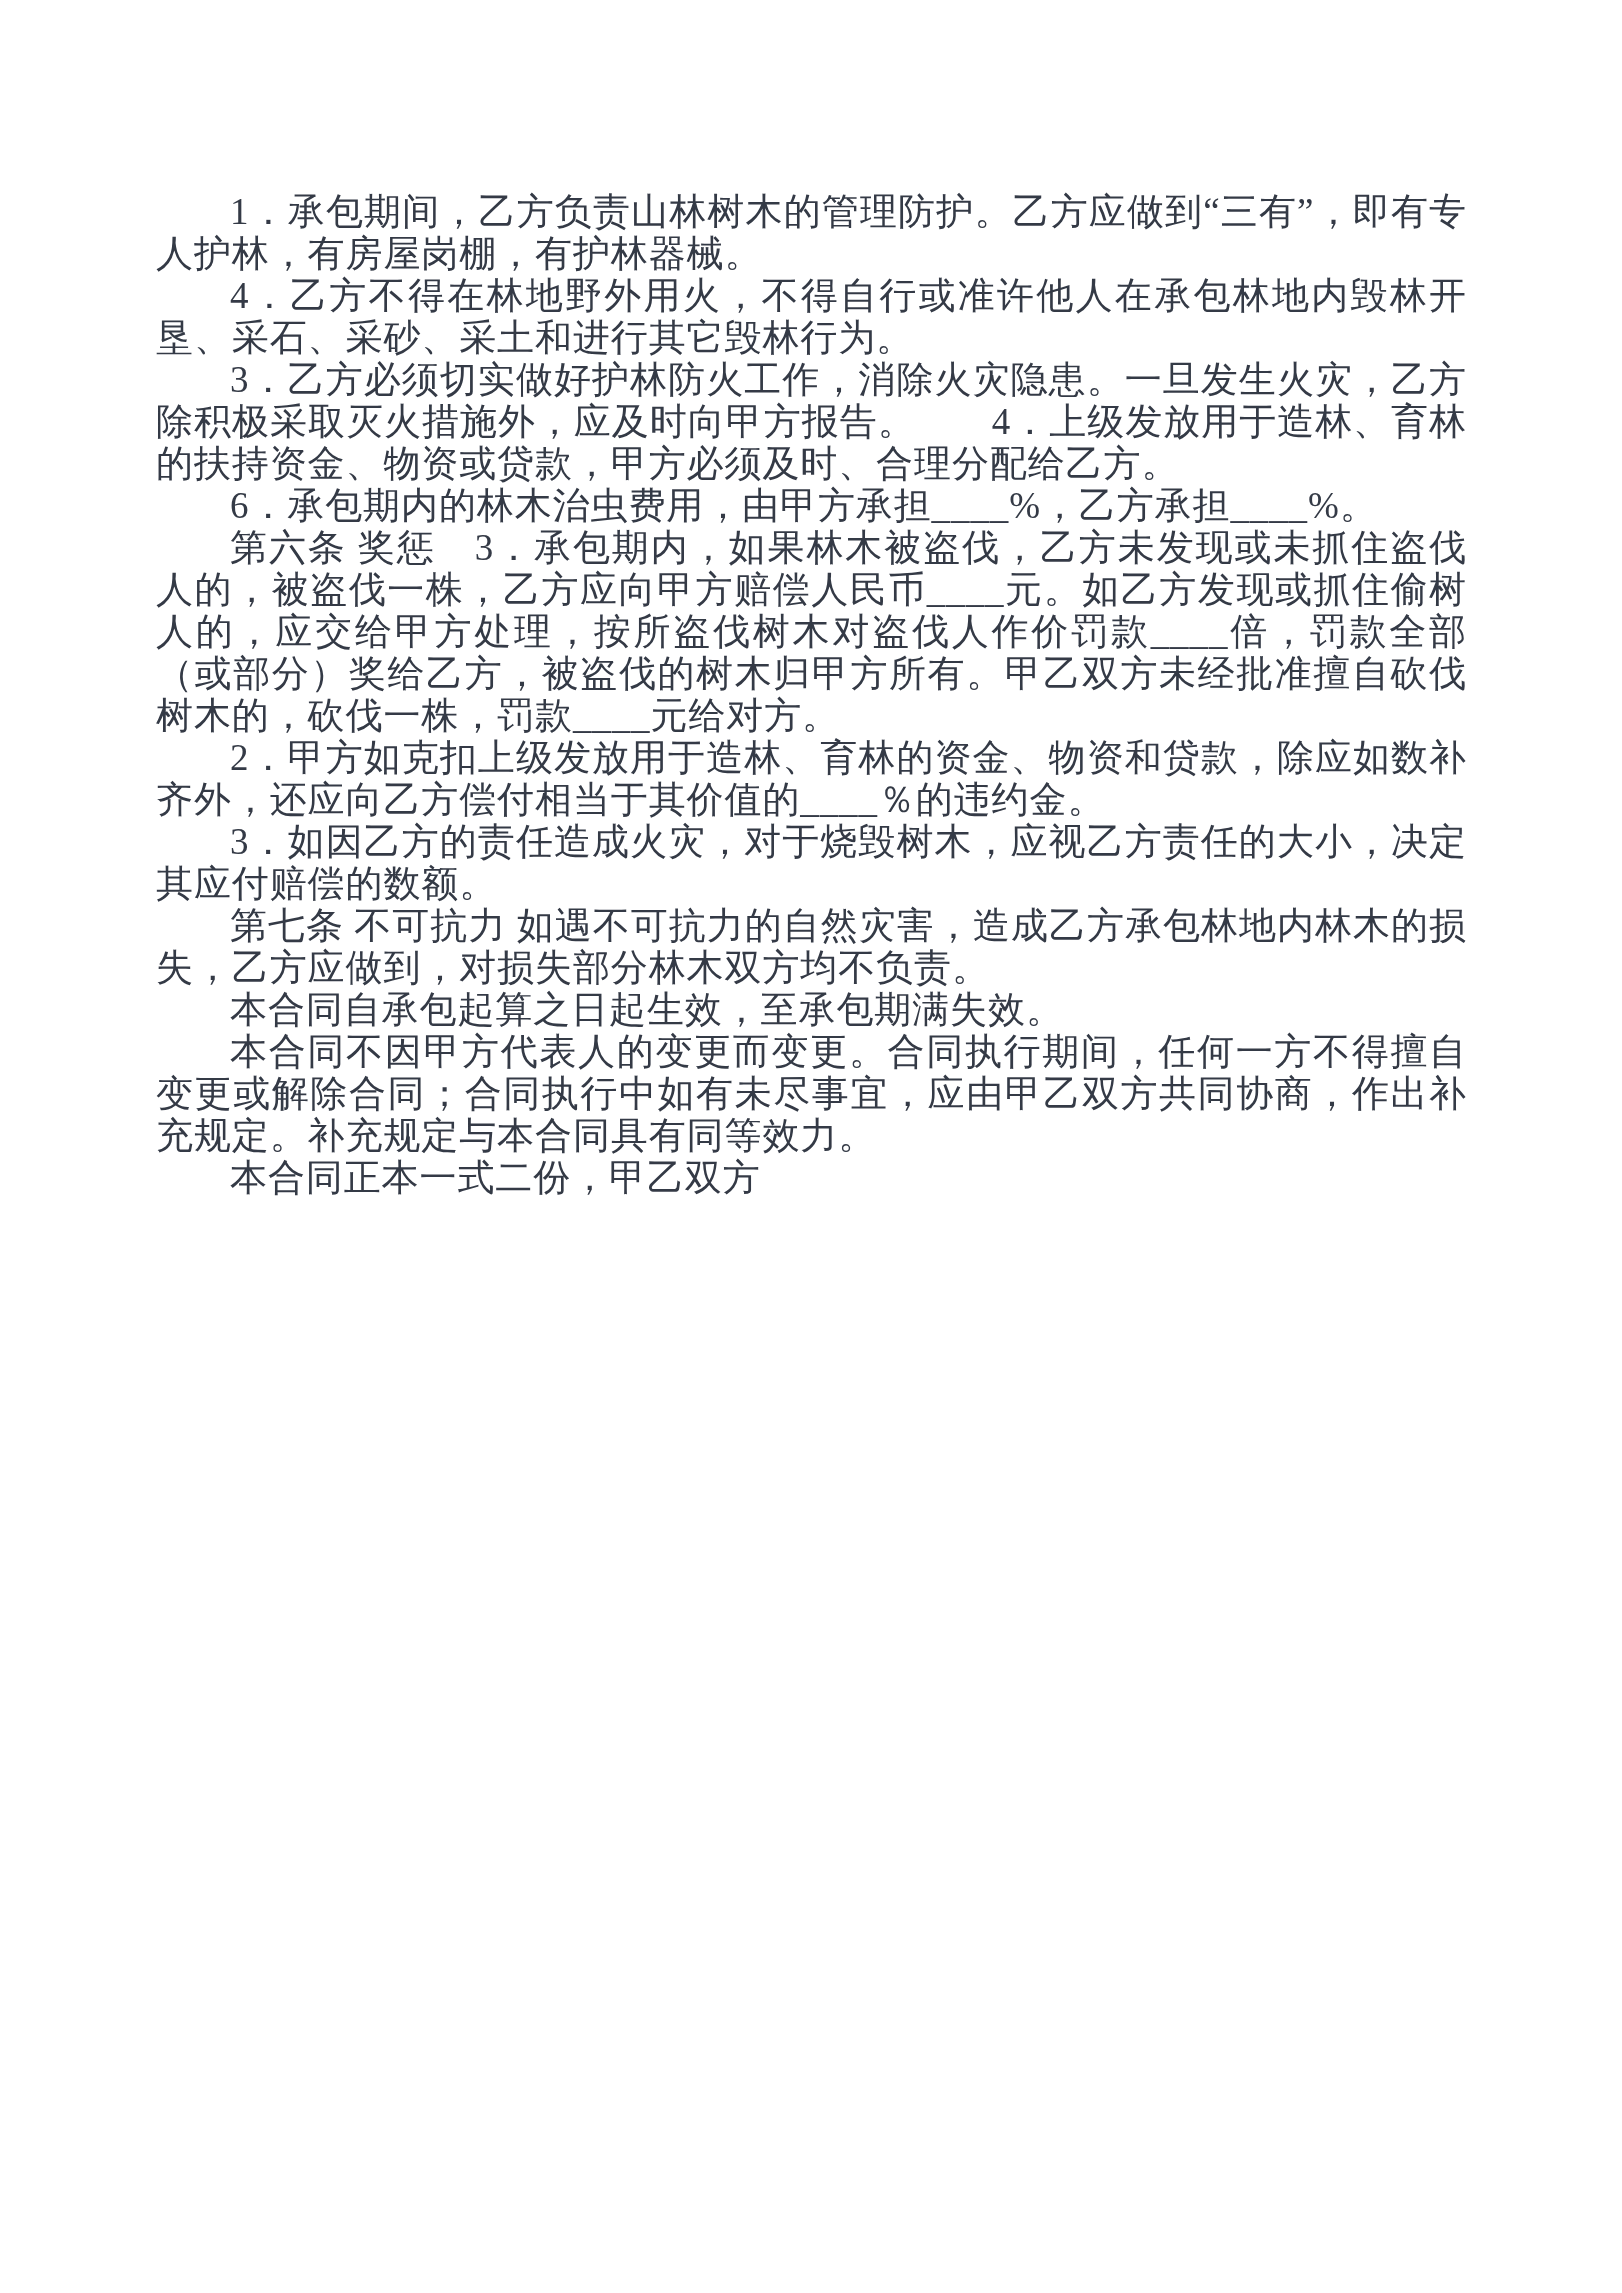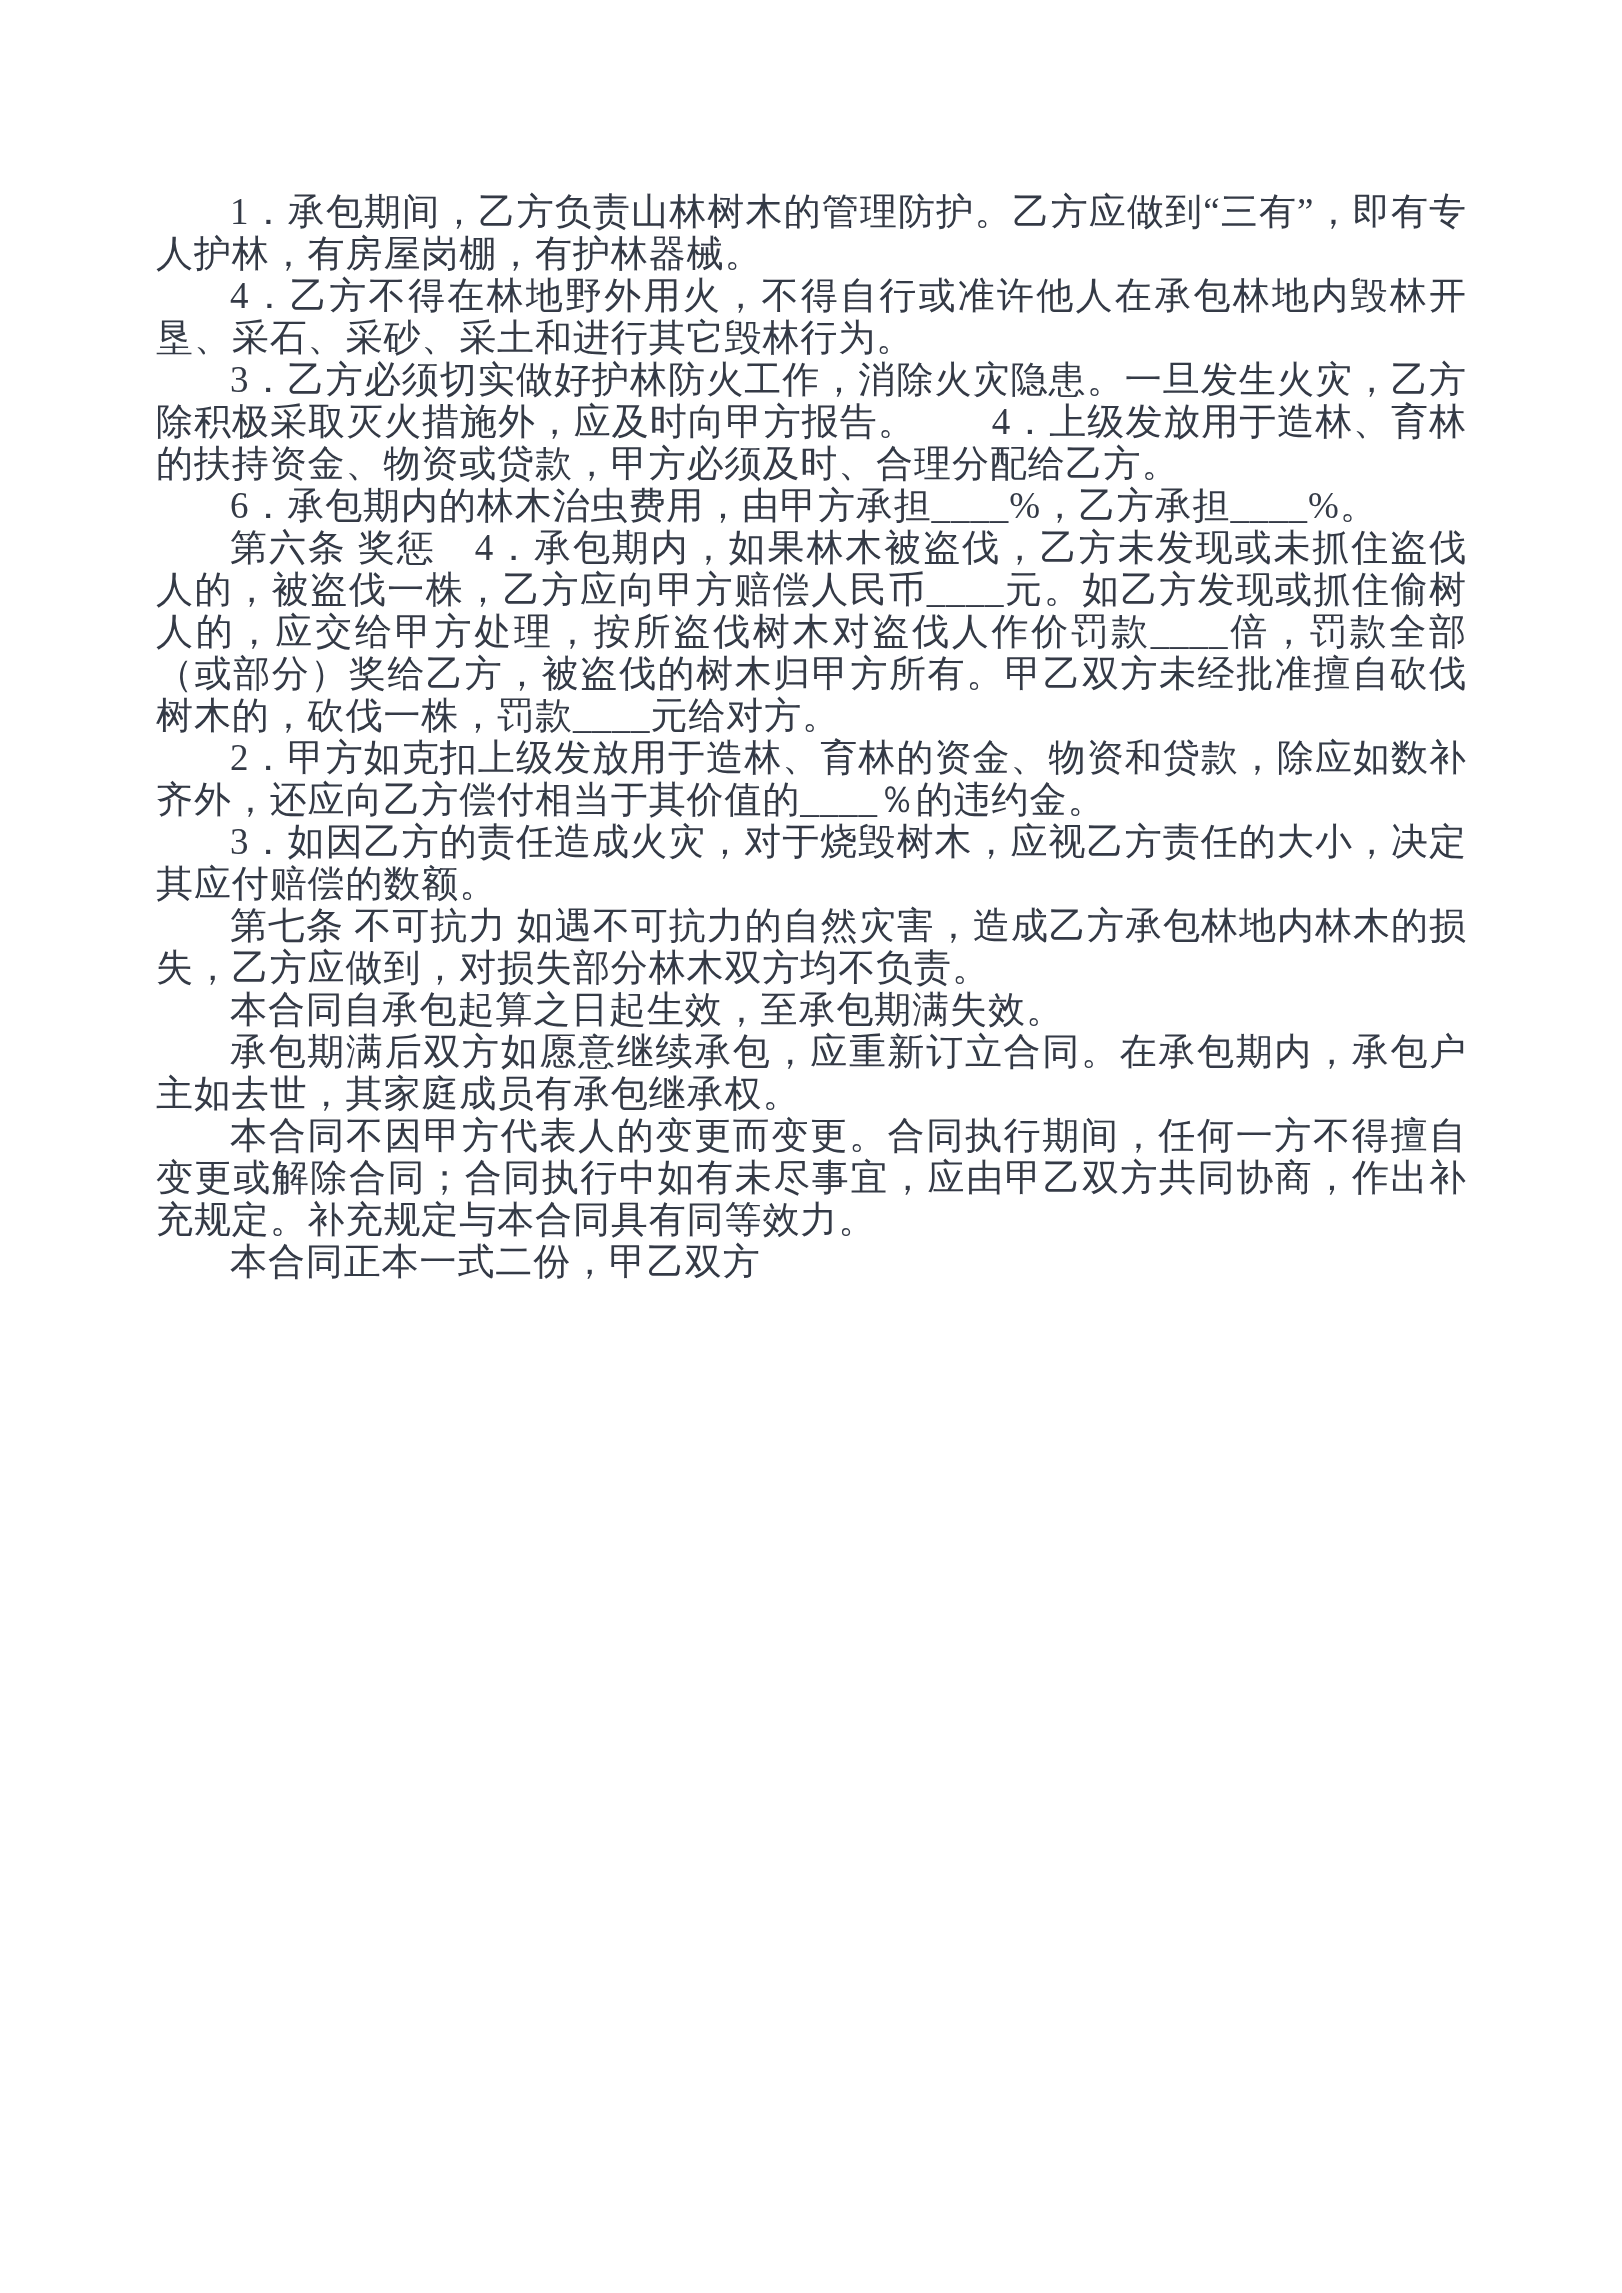--- a/index.html
+++ b/index.html
@@ -35,23 +35,22 @@
 </style>
 </head>
 <body>
 
 <div class="page">
   <div class="content">
     <p>1．承包期间，乙方负责山林树木的管理防护。乙方应做到“三有”，即有专人护林，有房屋岗棚，有护林器械。</p>
     <p>4．乙方不得在林地野外用火，不得自行或准许他人在承包林地内毁林开垦、采石、采砂、采土和进行其它毁林行为。</p>
     <p>3．乙方必须切实做好护林防火工作，消除火灾隐患。一旦发生火灾，乙方除积极采取灭火措施外，应及时向甲方报告。　　4．上级发放用于造林、育林的扶持资金、物资或贷款，甲方必须及时、合理分配给乙方。</p>
     <p>6．承包期内的林木治虫费用，由甲方承担____%，乙方承担____%。</p>
-    <p>第六条 奖惩　4．承包期内，如果林木被盗伐，乙方未发现或未抓住盗伐人的，被盗伐一株，乙方应向甲方赔偿人民币____元。如乙方发现或抓住偷树人的，应交给甲方处理，按所盗伐树木对盗伐人作价罚款____倍，罚款全部（或部分）奖给乙方，被盗伐的树木归甲方所有。甲乙双方未经批准擅自砍伐树木的，砍伐一株，罚款____元给对方。</p>
+    <p>第六条 奖惩　3．承包期内，如果林木被盗伐，乙方未发现或未抓住盗伐人的，被盗伐一株，乙方应向甲方赔偿人民币____元。如乙方发现或抓住偷树人的，应交给甲方处理，按所盗伐树木对盗伐人作价罚款____倍，罚款全部（或部分）奖给乙方，被盗伐的树木归甲方所有。甲乙双方未经批准擅自砍伐树木的，砍伐一株，罚款____元给对方。</p>
     <p>2．甲方如克扣上级发放用于造林、育林的资金、物资和贷款，除应如数补齐外，还应向乙方偿付相当于其价值的____％的违约金。</p>
     <p>3．如因乙方的责任造成火灾，对于烧毁树木，应视乙方责任的大小，决定其应付赔偿的数额。</p>
     <p>第七条 不可抗力 如遇不可抗力的自然灾害，造成乙方承包林地内林木的损失，乙方应做到，对损失部分林木双方均不负责。</p>
     <p>本合同自承包起算之日起生效，至承包期满失效。</p>
-    <p>承包期满后双方如愿意继续承包，应重新订立合同。在承包期内，承包户主如去世，其家庭成员有承包继承权。</p>
     <p>本合同不因甲方代表人的变更而变更。合同执行期间，任何一方不得擅自变更或解除合同；合同执行中如有未尽事宜，应由甲乙双方共同协商，作出补充规定。补充规定与本合同具有同等效力。</p>
     <p>本合同正本一式二份，甲乙双方</p>
   </div>
 </div>
 
 
 </body></html>

